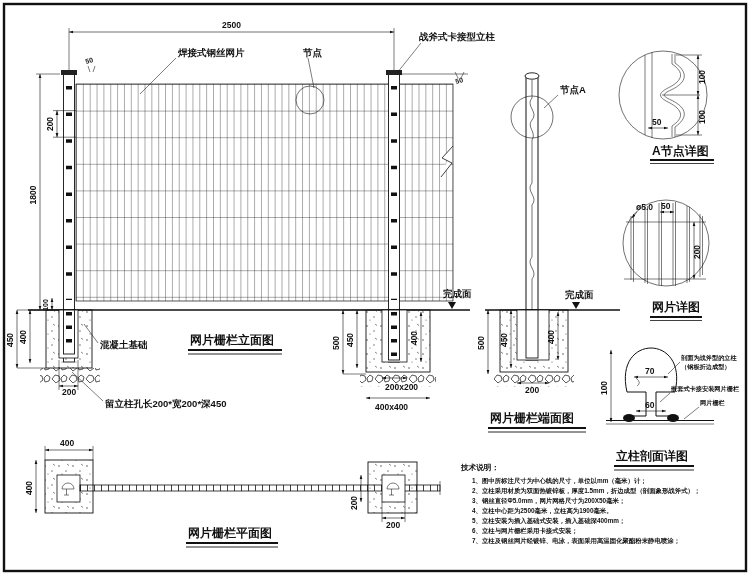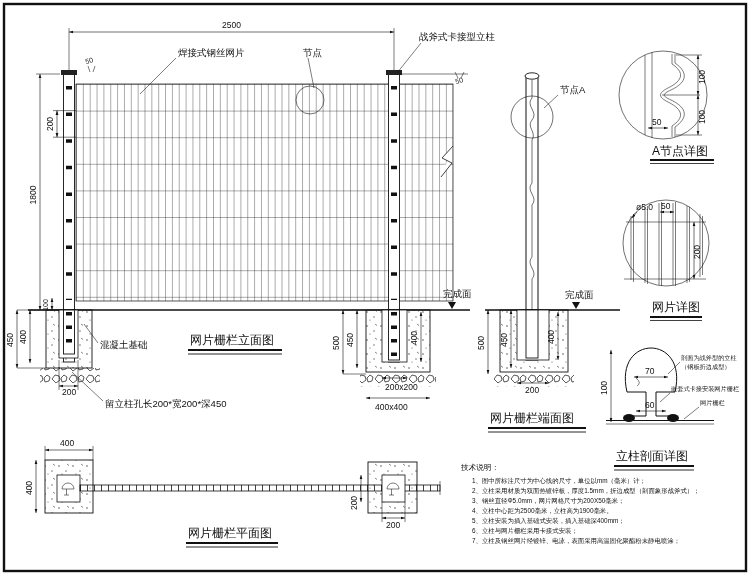--- a/index.html
+++ b/index.html
@@ -1,17 +1,17 @@
 <!DOCTYPE html>
 <html><head>
 <meta charset="utf-8">
 <style>
   html,body{margin:0;padding:0;background:#e8e8e8;}
   .sheet{position:relative;width:750px;height:576px;background:#ffffff;overflow:hidden;
-         font-family:"Liberation Sans",sans-serif;}
+         font-family:"Liberation Sans",sans-serif;font-weight:bold;}
   svg{position:absolute;left:0;top:0;}
   svg text{fill:#111;font-family:"Liberation Sans",sans-serif;}
   .dim{font-size:8.5px;}
   .dimS{font-size:7px;}
   .lbl{font-size:9.5px;}
   .lblS{font-size:6.2px;}
   .title{font-size:12px;}
   .noteH{font-size:7.6px;}
   .note{font-size:6.4px;}
   .ln{stroke:#111;stroke-width:1;fill:none;}

